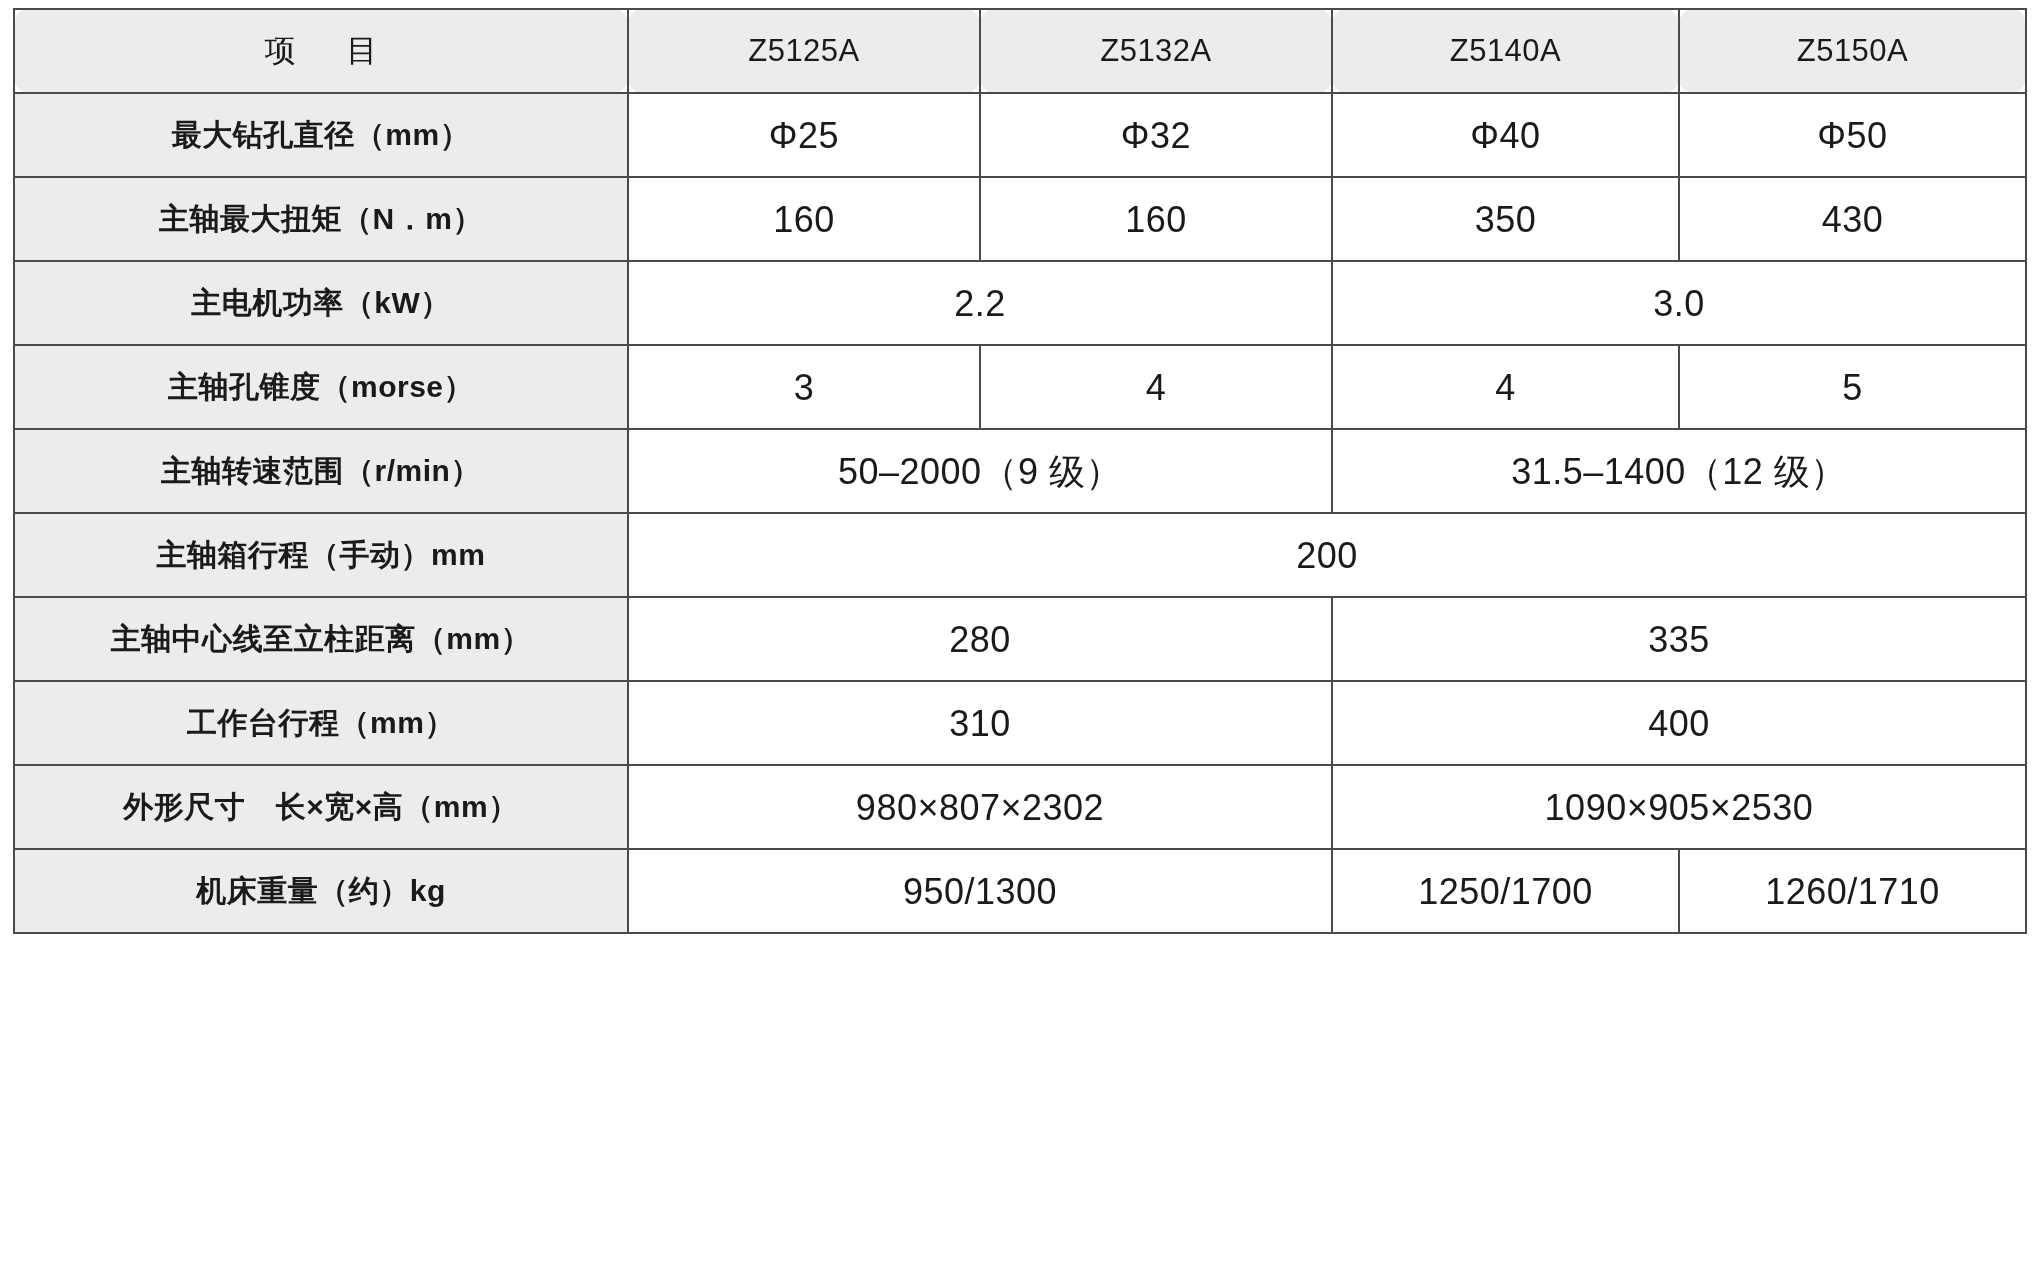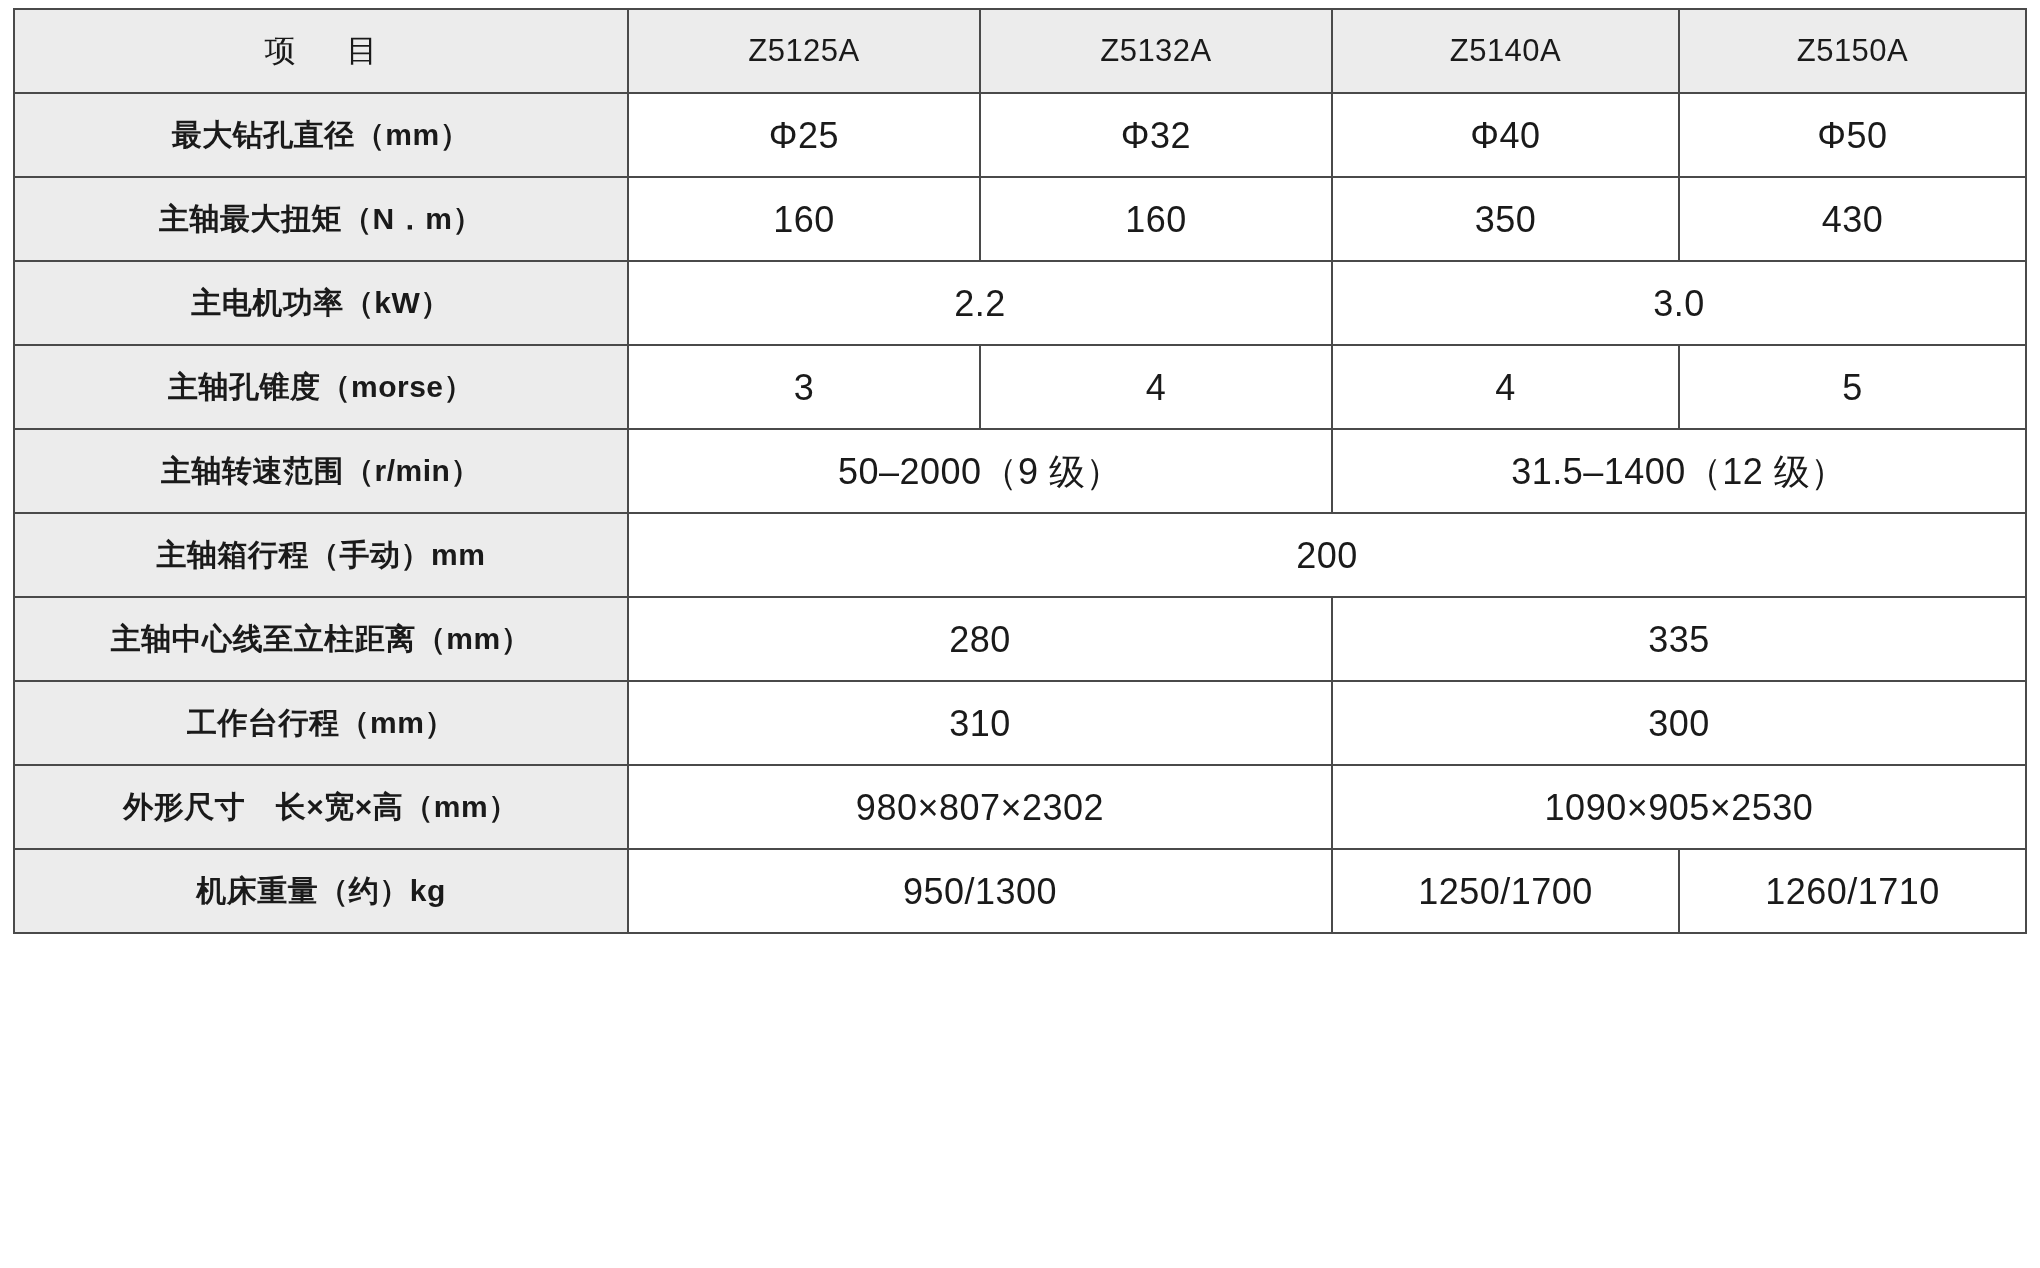--- a/index.html
+++ b/index.html
@@ -41,20 +41,21 @@
     font-weight: normal;
     font-size: 36px;
     letter-spacing: 0.5px;
     padding: 0;
     height: 82px;
     line-height: 1.25;
   }
   table.spec tr.header-row th {
     background: #ececec;
     font-size: 31px;
+    border-radius: 15px;
   }
   table.spec td.label-cell {
     background: #ececec;
     font-size: 30px;
     font-weight: bold;
   }
   table.spec td.value-cell {
     background: #ffffff;
   }
   .hdr-item {
@@ -122,21 +123,21 @@
           <td class="value-cell" colspan="4">200</td>
         </tr>
         <tr>
           <td class="label-cell">主轴中心线至立柱距离（mm）</td>
           <td class="value-cell" colspan="2">280</td>
           <td class="value-cell" colspan="2">335</td>
         </tr>
         <tr>
           <td class="label-cell">工作台行程（mm）</td>
           <td class="value-cell" colspan="2">310</td>
-          <td class="value-cell" colspan="2">300</td>
+          <td class="value-cell" colspan="2">400</td>
         </tr>
         <tr>
           <td class="label-cell">外形尺寸　长×宽×高（mm）</td>
           <td class="value-cell" colspan="2">980×807×2302</td>
           <td class="value-cell" colspan="2">1090×905×2530</td>
         </tr>
         <tr>
           <td class="label-cell">机床重量（约）kg</td>
           <td class="value-cell" colspan="2">950/1300</td>
           <td class="value-cell">1250/1700</td>

